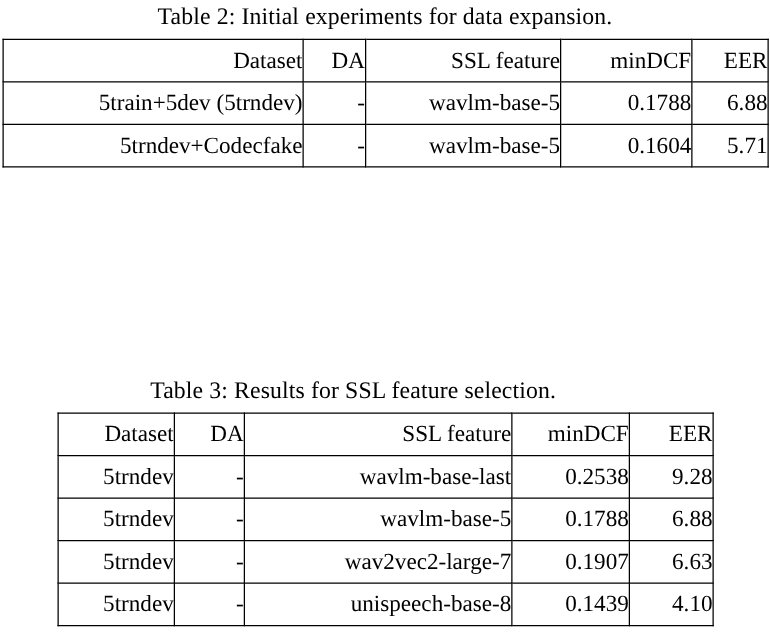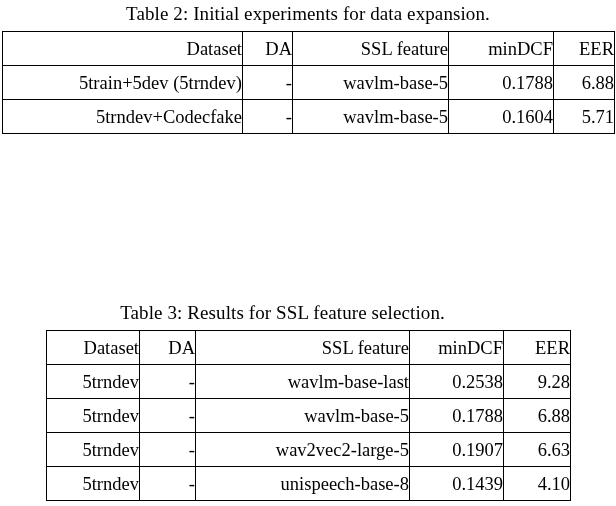--- a/index.html
+++ b/index.html
@@ -149,21 +149,21 @@
         <td>5trndev</td>
         <td>-</td>
         <td>wavlm-base-5</td>
         <td>0.1788</td>
         <td>6.88</td>
       </tr>
 
       <tr>
         <td>5trndev</td>
         <td>-</td>
-        <td>wav2vec2-large-5</td>
+        <td>wav2vec2-large-7</td>
         <td>0.1907</td>
         <td>6.63</td>
       </tr>
 
       <tr>
         <td>5trndev</td>
         <td>-</td>
         <td>unispeech-base-8</td>
         <td class="b">0.1439</td>
         <td class="b">4.10</td>

